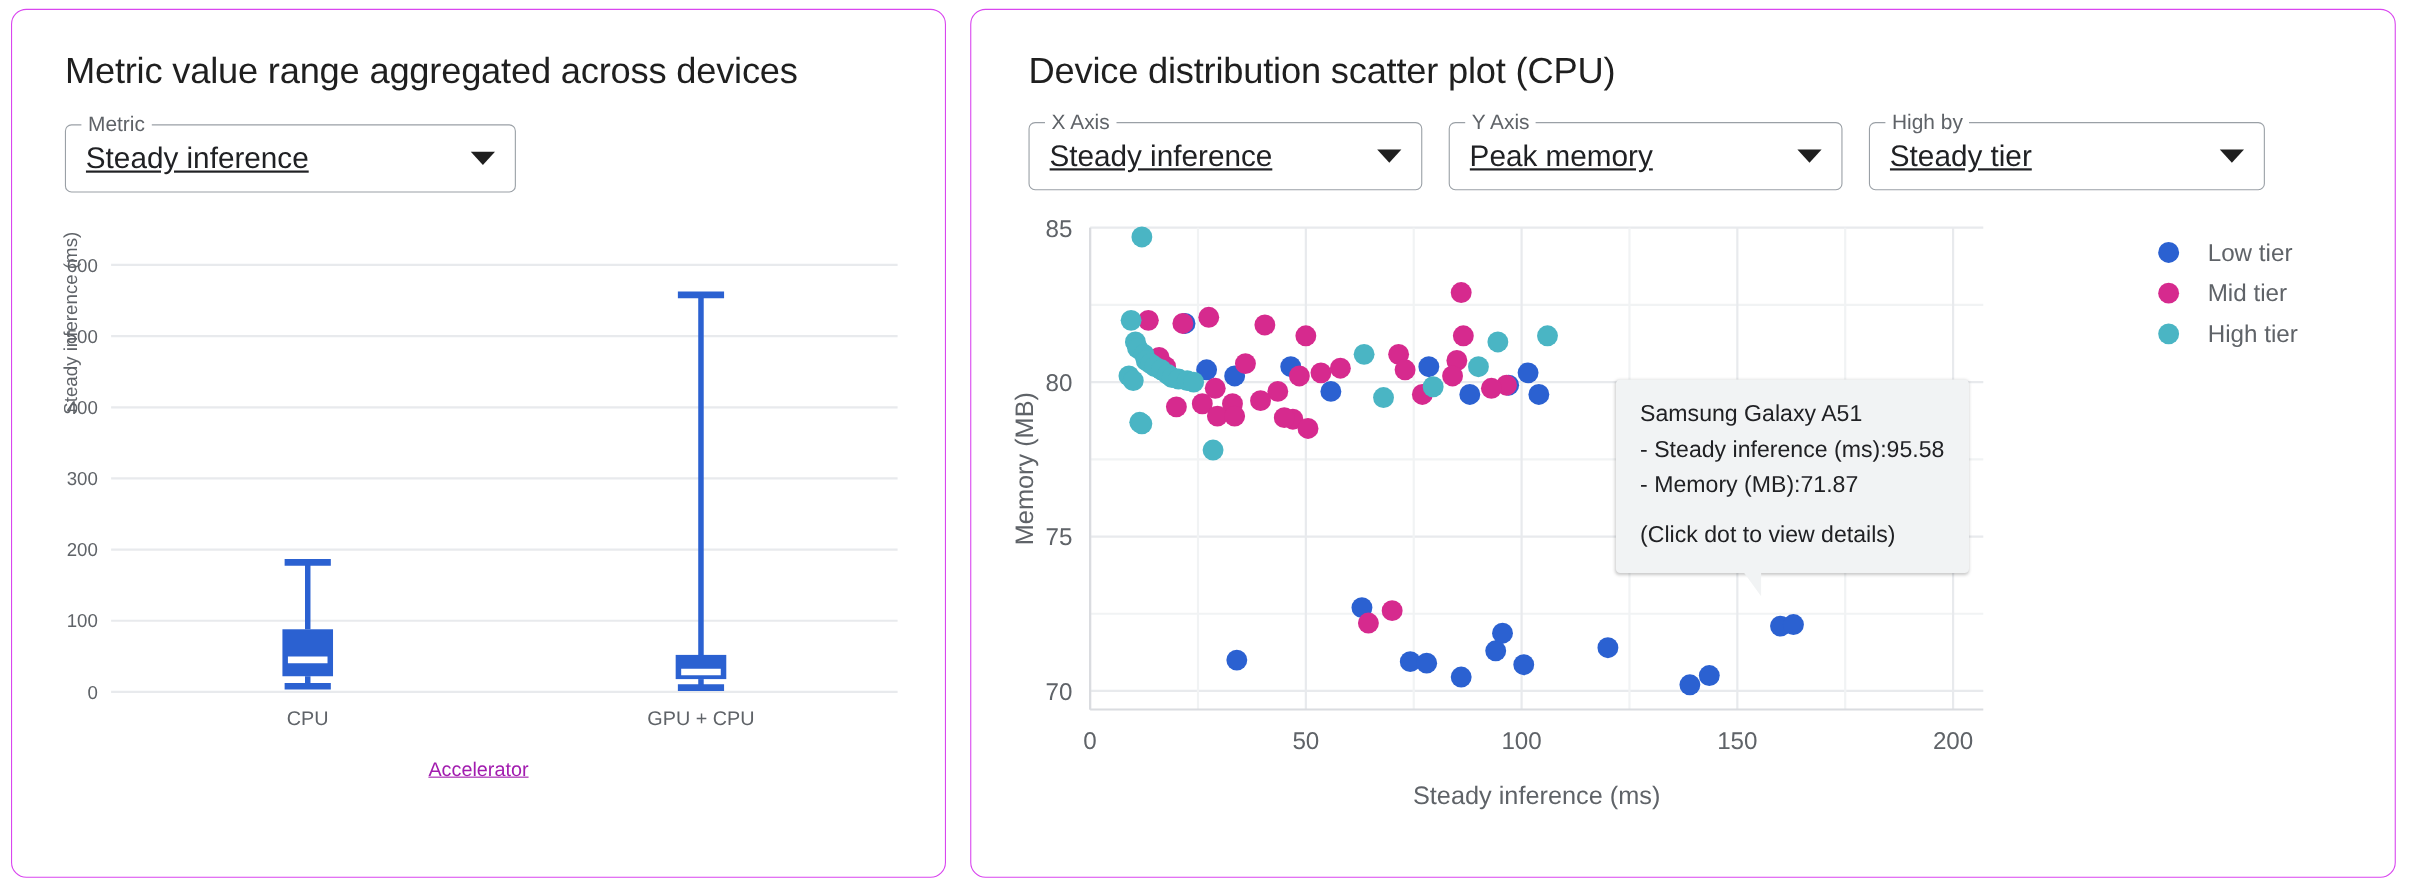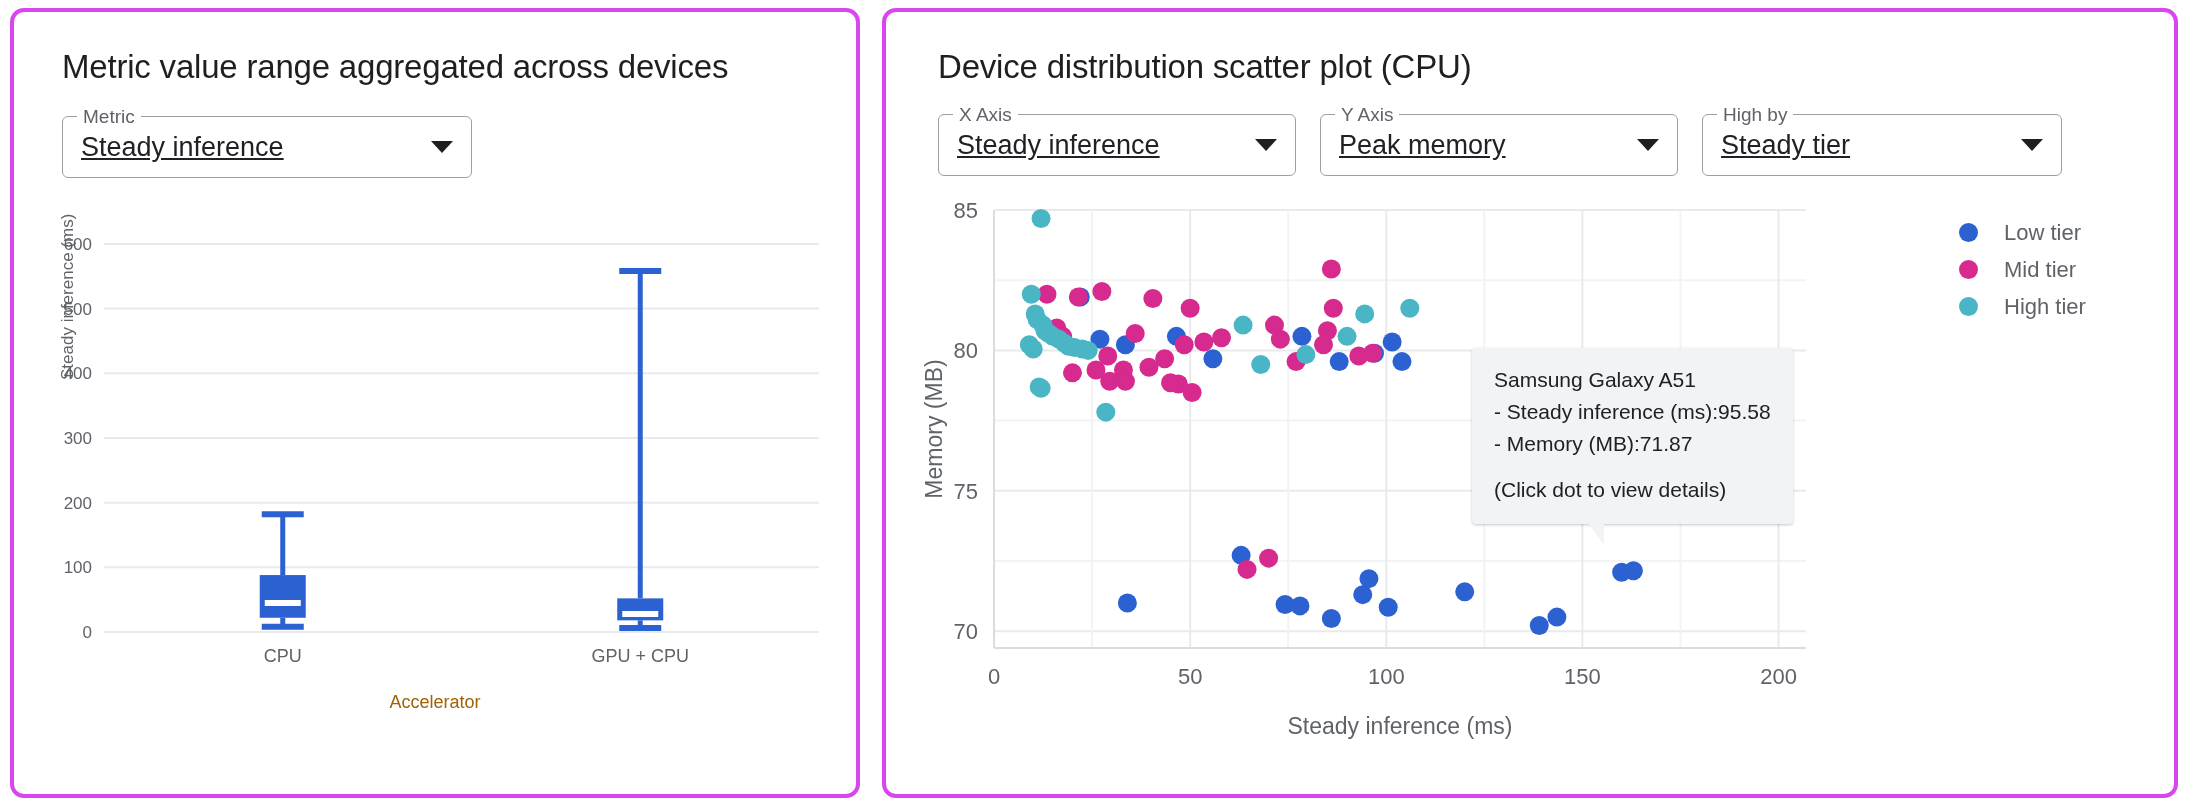--- a/index.html
+++ b/index.html
@@ -15,21 +15,21 @@
     width: 2200px;
     height: 808px;
     display: flex;
     gap: 22px;
     padding: 8px 10px;
     box-sizing: border-box;
     background: #ffffff;
   }
   .card {
     background: #ffffff;
-    border: 4px solid #d946ef;
+    border: 1px solid #d946ef;
     border-radius: 14px;
     box-sizing: border-box;
     position: relative;
   }
   .card-left { width: 850px; height: 790px; padding: 28px 30px 0 30px; }
   .card-right { width: 1296px; height: 790px; padding: 28px 30px 0 30px; }
 
   .card-title {
     font-size: 33px;
     color: #1f1f1f;
@@ -93,21 +93,22 @@
     font-size: 17px;
     color: #5f6368;
     white-space: nowrap;
   }
   .xlabel-box {
     position: absolute;
     left: 0; right: 0;
     top: 492px;
     text-align: center;
     font-size: 18px;
-    color: #a16207;
+    color: #a21caf;
+    text-decoration: underline;
   }
 
   
   .scatter-wrap { position: relative; margin-top: 20px; height: 620px; }
   .legend {
     position: absolute;
     right: 10px;
     top: 18px;
     width: 175px;
   }

